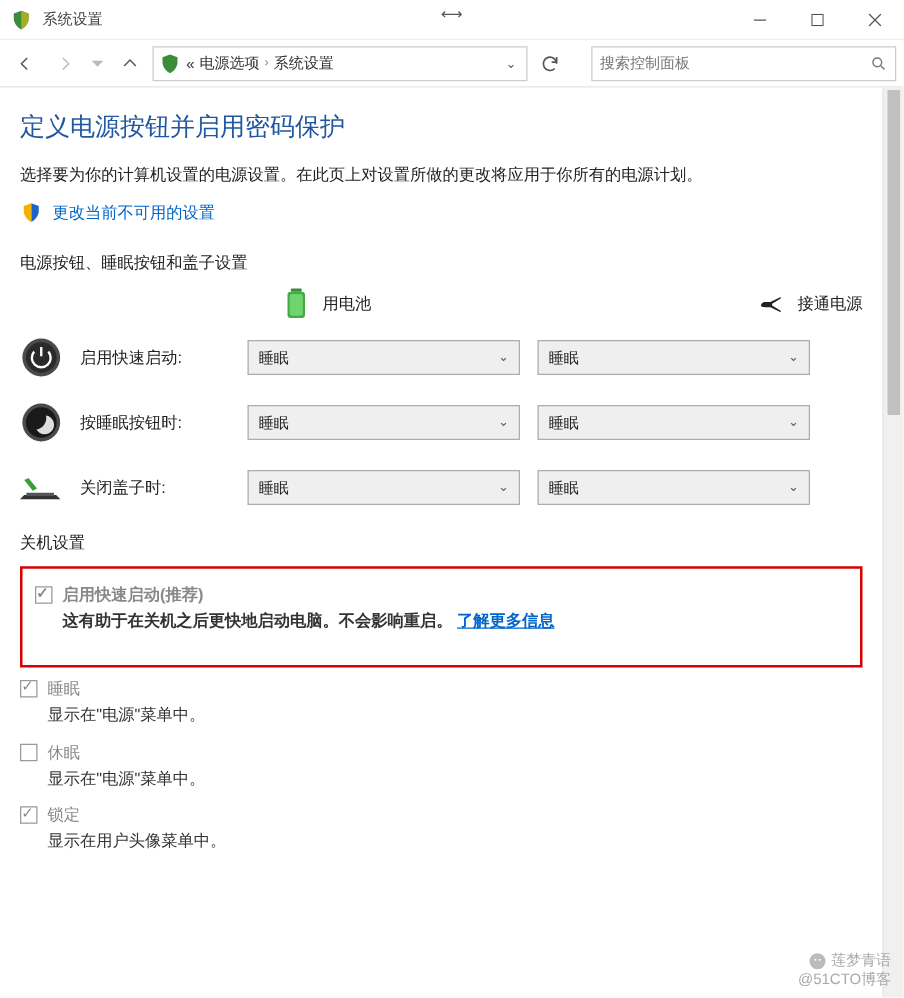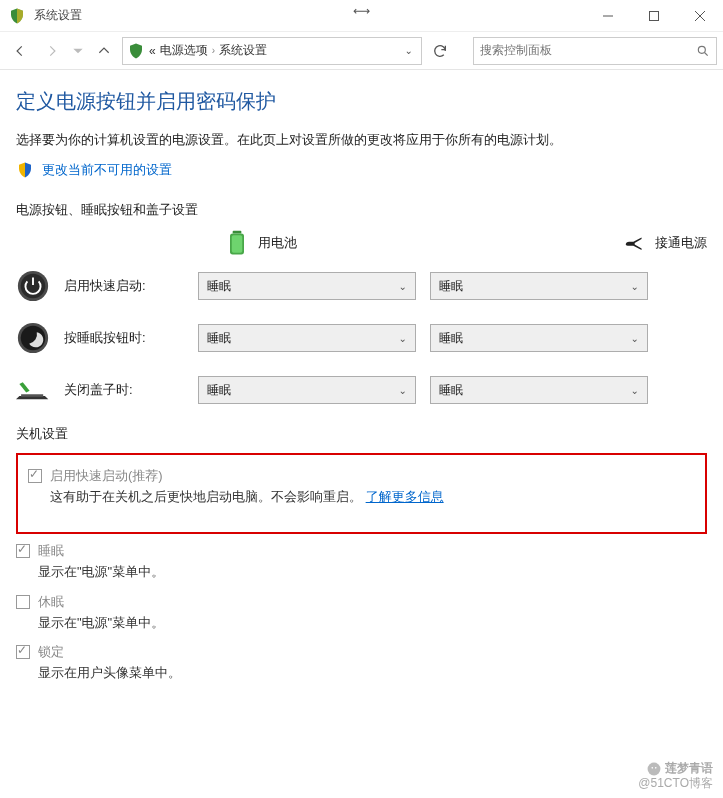--- a/index.html
+++ b/index.html
@@ -24,21 +24,21 @@
   .breadcrumb .sep { color: #888; font-size: 10px; }
   .breadcrumb .chev-end { margin-left: auto; color: #555; font-size: 10px; padding: 0 4px; }
 
   .refreshbtn { width: 28px; height: 28px; display:flex; align-items:center; justify-content:center; border:1px solid transparent; color:#555; }
 
   .searchbox { display:flex; align-items:center; border:1px solid #ccc; height:28px; flex:1; padding:0 6px; font-size:12px; color:#888; gap:6px;margin-left:15px; }
   .searchbox .search-txt { flex:1; color:#777; }
   .searchbox svg { width:14px; height:14px; }
 
   
-  .content-wrap { display:flex; height:calc(100% - 70px);flex-direction:column; }
+  .content-wrap { display:flex; height:calc(100% - 70px); }
   .content { flex:1; overflow-y:auto; padding:18px 16px 10px 16px; }
   .scrollbar-fake { width:17px; background:#f0f0f0; border-left:1px solid #e5e5e5; position:relative; }
   .scrollbar-fake::before { content:""; position:absolute; top:2px; left:3px; right:3px; height:260px; background:#c0c0c0; border-radius:1px; }
 
   h1.page-title { color:#1f58a1; font-weight:400; font-size:20px; margin:0 0 14px 0; }
   .intro { font-size:13px; color:#222; line-height:1.7; margin-bottom:10px; }
 
   .shield-line { display:flex; align-items:center; gap:8px; margin-bottom:22px; }
   .shield-line .shield-icon { width:18px; height:18px; }
   .link { color:#0066cc; cursor:pointer; font-size:13px; }
@@ -51,30 +51,30 @@
   .power-col { display:flex; align-items:center; gap:10px; font-size:13px; color:#222; }
   .power-col svg, .power-col .ic { width:22px; height:28px; }
 
   .setting-row { display:flex; align-items:center; gap:14px; margin-bottom:18px; }
   .setting-row .row-icon { width:34px; height:34px; display:flex; align-items:center; justify-content:center; }
   .setting-row .row-label { width:120px; font-size:13px; color:#222; }
   .dropdown { flex:0 0 218px; height:28px; border:1px solid #adadad; background:#efefef; display:flex; align-items:center; padding:0 8px; font-size:12px; color:#222; justify-content:space-between; }
   .dropdown .dd-chev { font-size:10px; color:#555; }
 
   
-  .shutdown-box { border:2px solid #d80000; padding:12px 10px 14px 10px; margin:6px 0 8px 0; }
+  .shutdown-box { border:2px solid #d80000; padding:12px 10px 14px 10px; margin:6px 0 8px 0;font-weight:bold; }
   .chk-row { display:flex; align-items:flex-start; gap:8px; margin-bottom:2px; }
   .chk { width:14px; height:14px; border:1px solid #999; margin-top:2px; position:relative; flex-shrink:0; }
   .chk.checked::after { content:"✓"; position:absolute; top:-3px; left:0; font-size:12px; color:#888; }
   .chk-label { font-size:13px; color:#555; }
   .chk-label.disabled { color:#888; }
   .chk-desc { font-size:13px; color:#333; margin:2px 0 10px 22px; line-height:1.6; }
 
   .watermark { position:absolute; right:10px; bottom:6px; text-align:right; font-size:12px; color:#aaa; line-height:1.3; pointer-events:none; }
-  .watermark .wm-top { display:flex; align-items:center; justify-content:flex-end; gap:4px;font-weight:bold; }
+  .watermark .wm-top { display:flex; align-items:center; justify-content:flex-end; gap:4px; }
 
   .double-arrow { position:absolute; top:4px; left:50%; transform:translateX(-50%); font-size:12px; color:#555; }
 </style>
 </head>
 <body>
 
 <div class="titlebar">
   <svg class="app-icon" viewBox="0 0 24 24">
     <path fill="#3a8d3a" d="M12 2l8 3v5c0 5-3.4 9.7-8 12-4.6-2.3-8-7-8-12V5l8-3z"></path>
     <path fill="#f0c020" d="M12 2v20c4.6-2.3 8-7 8-12V5l-8-3z" opacity=".6"></path>

